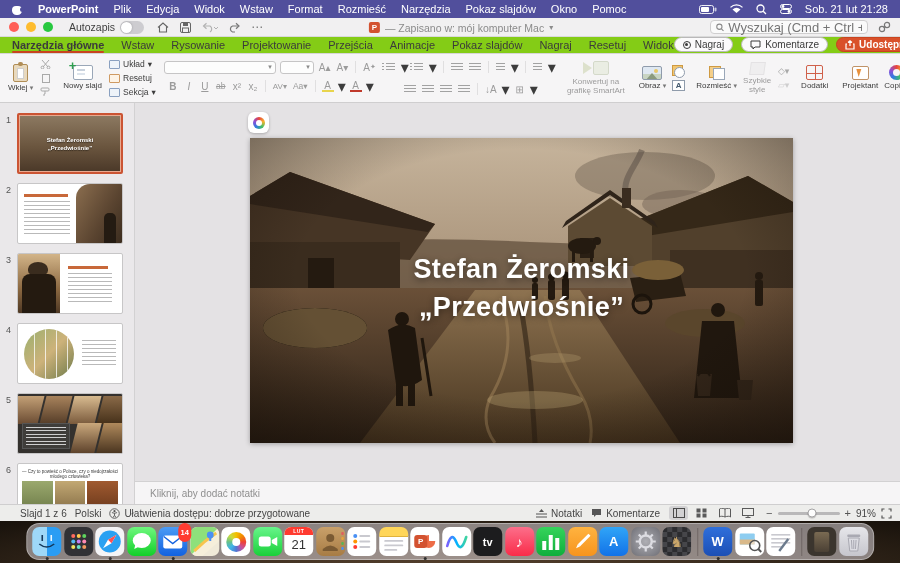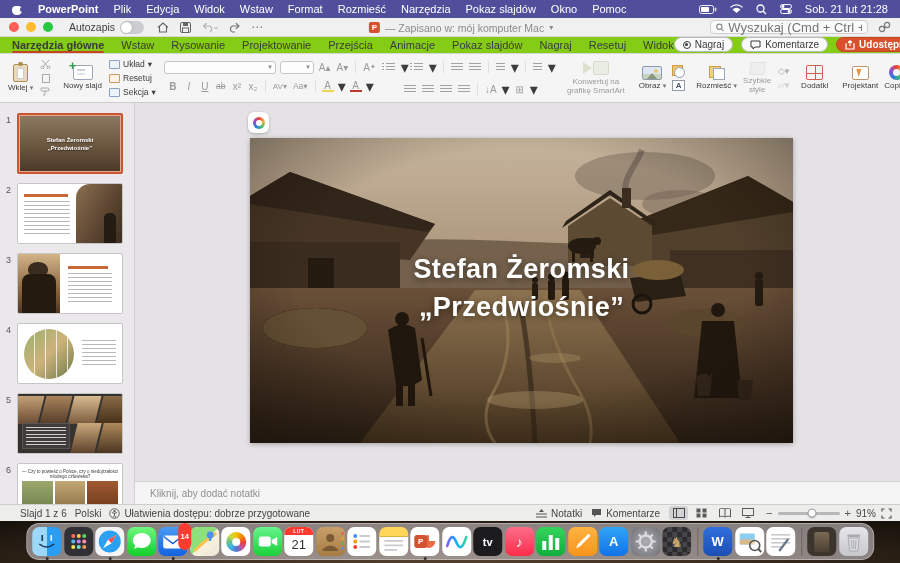--- a/index.html
+++ b/index.html
@@ -246,21 +246,21 @@
     display:flex; align-items:center; justify-content:center; font-size:14px; }
   .dk-word { background:linear-gradient(#2f6fdb,#1c4fb5); color:#fff; display:flex; align-items:center;
     justify-content:center; font-size:13px; font-weight:700; }
   .dk-documents { background:#3b352e; display:flex; align-items:center; justify-content:center; }
   .doc-page { width:15px; height:20px; background:linear-gradient(#7a6a52,#4a4034); border-radius:2px; }
   .dk-trash { background:linear-gradient(#e6e6ea,#c6c6cd); }
   .ppt-logo { position:absolute; left:4px; top:8px; width:13px; height:13px; background:#d35230; border-radius:3px;
     color:#fff; font-size:8px; font-weight:700; display:flex; align-items:center; justify-content:center; z-index:2; }
   .ppt-pie { position:absolute; right:4px; top:8px; width:13px; height:13px; border-radius:50%;
     background:conic-gradient(#fff 0 90deg,#ed6c47 90deg 360deg); }
-  .badge { position:absolute; top:-4px; right:-4px; min-width:13px; height:27px; border-radius:7px;
+  .badge { position:absolute; top:-4px; right:-4px; min-width:13px; height:19px; border-radius:7px;
     background:#ff3b30; color:#fff; font-size:7.5px; font-weight:700; display:flex; align-items:center;
     justify-content:center; padding:0 2px; z-index:3; }
 </style>
 </head>
 <body>
 
 <div class="screen">
 
   <div class="menubar">
     <div class="mb-left">

